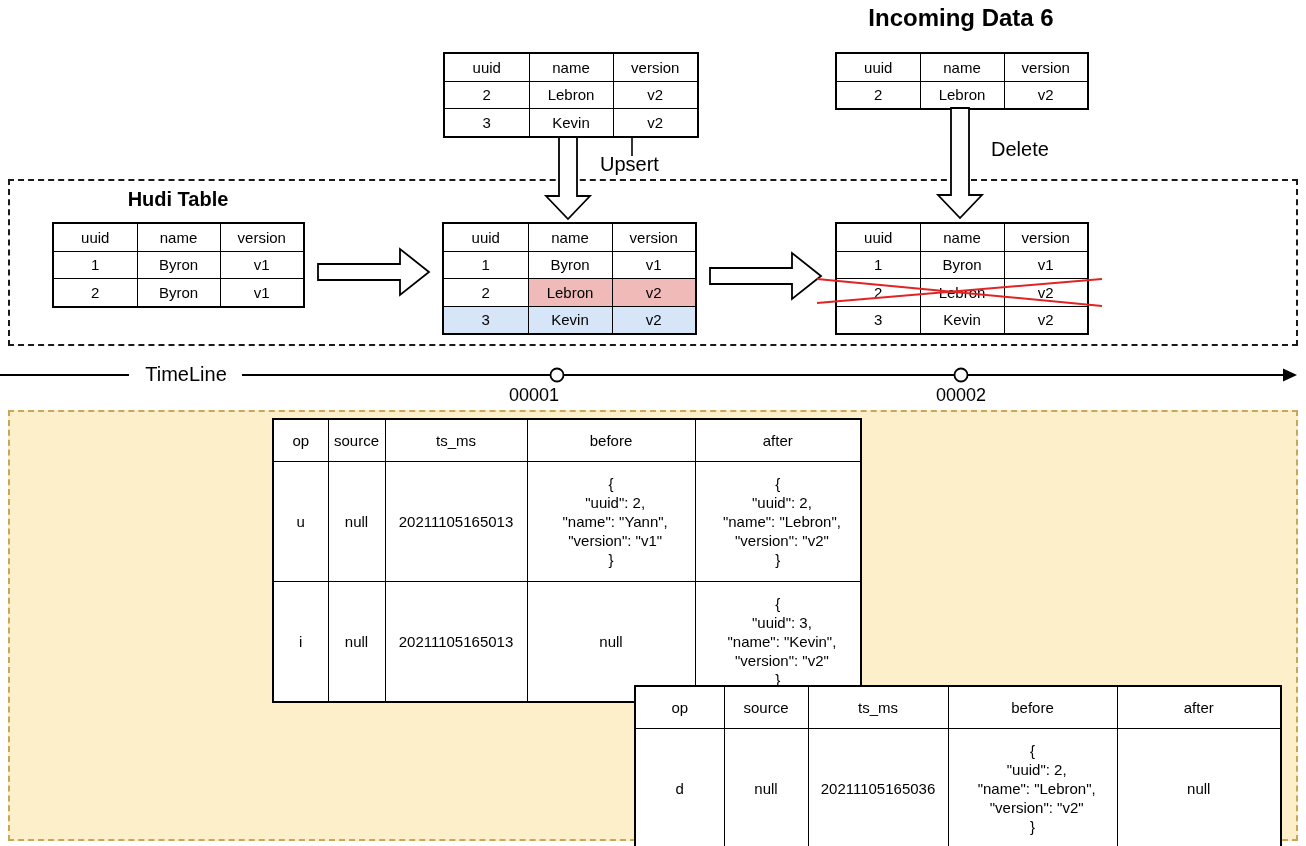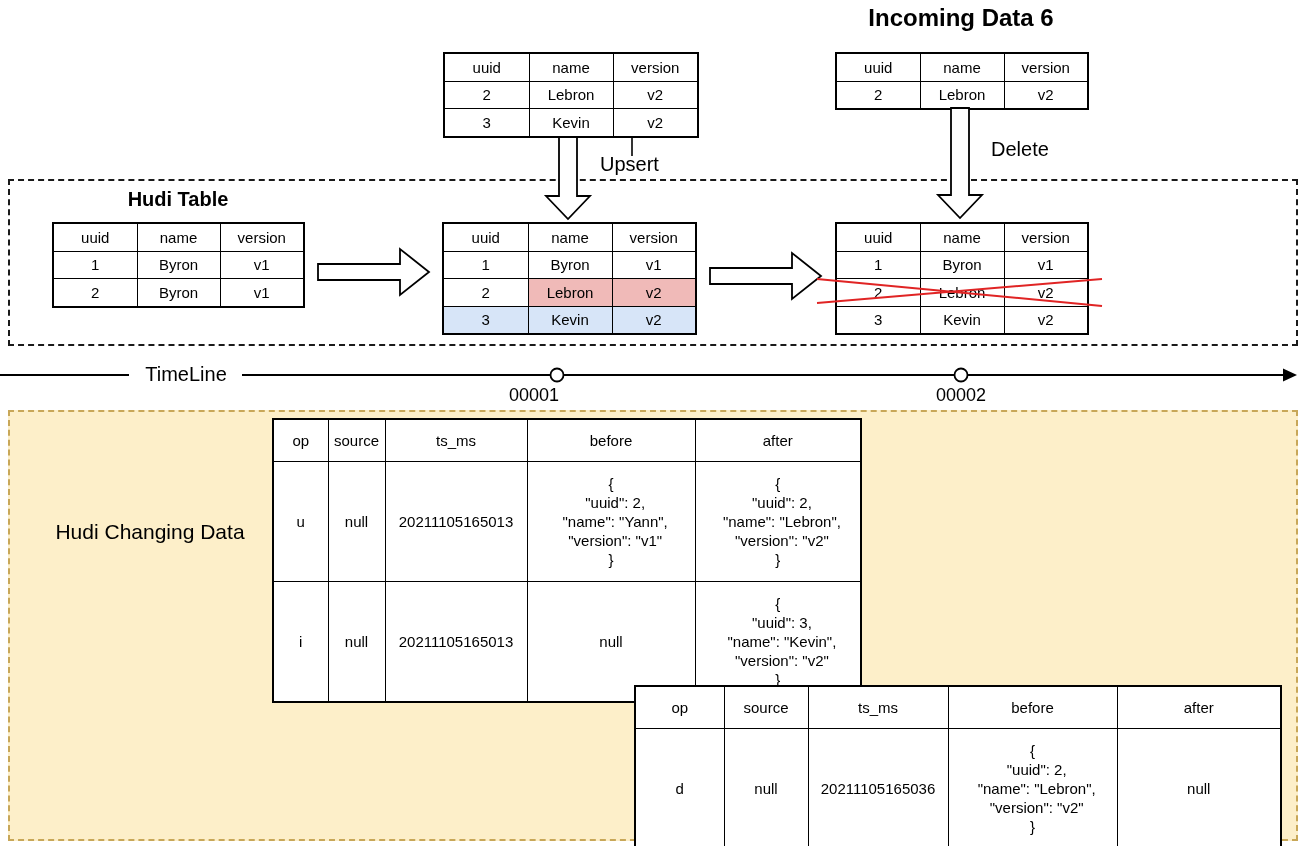--- a/index.html
+++ b/index.html
@@ -50,21 +50,20 @@
 </head>
 <body>
 
 <div id="canvas">
 
   <div class="abs" id="changing-box"></div>
   <div class="abs" id="hudi-box"></div>
 
   <div class="abs ctr big-title" style="left:835px;top:4px;width:252px;">Incoming Data 6</div>
   <div class="abs ctr mid-title" style="left:53px;top:188px;width:250px;">Hudi Table</div>
-  <div class="abs ctr plain-label" style="left:20px;top:520px;width:260px;font-size:21px;">Hudi Changing Data</div>
   <div class="abs ctr plain-label" style="left:136px;top:363px;width:100px;">TimeLine</div>
   <div class="abs plain-label" style="left:600px;top:153px;">Upsert</div>
   <div class="abs plain-label" style="left:991px;top:138px;">Delete</div>
   <div class="abs ctr commit-label" style="left:484px;top:385px;width:100px;">00001</div>
   <div class="abs ctr commit-label" style="left:911px;top:385px;width:100px;">00002</div>
 
   <table class="mini" id="t-incoming1">
     <colgroup>
         <col style="width:85px">
         <col style="width:84px">

